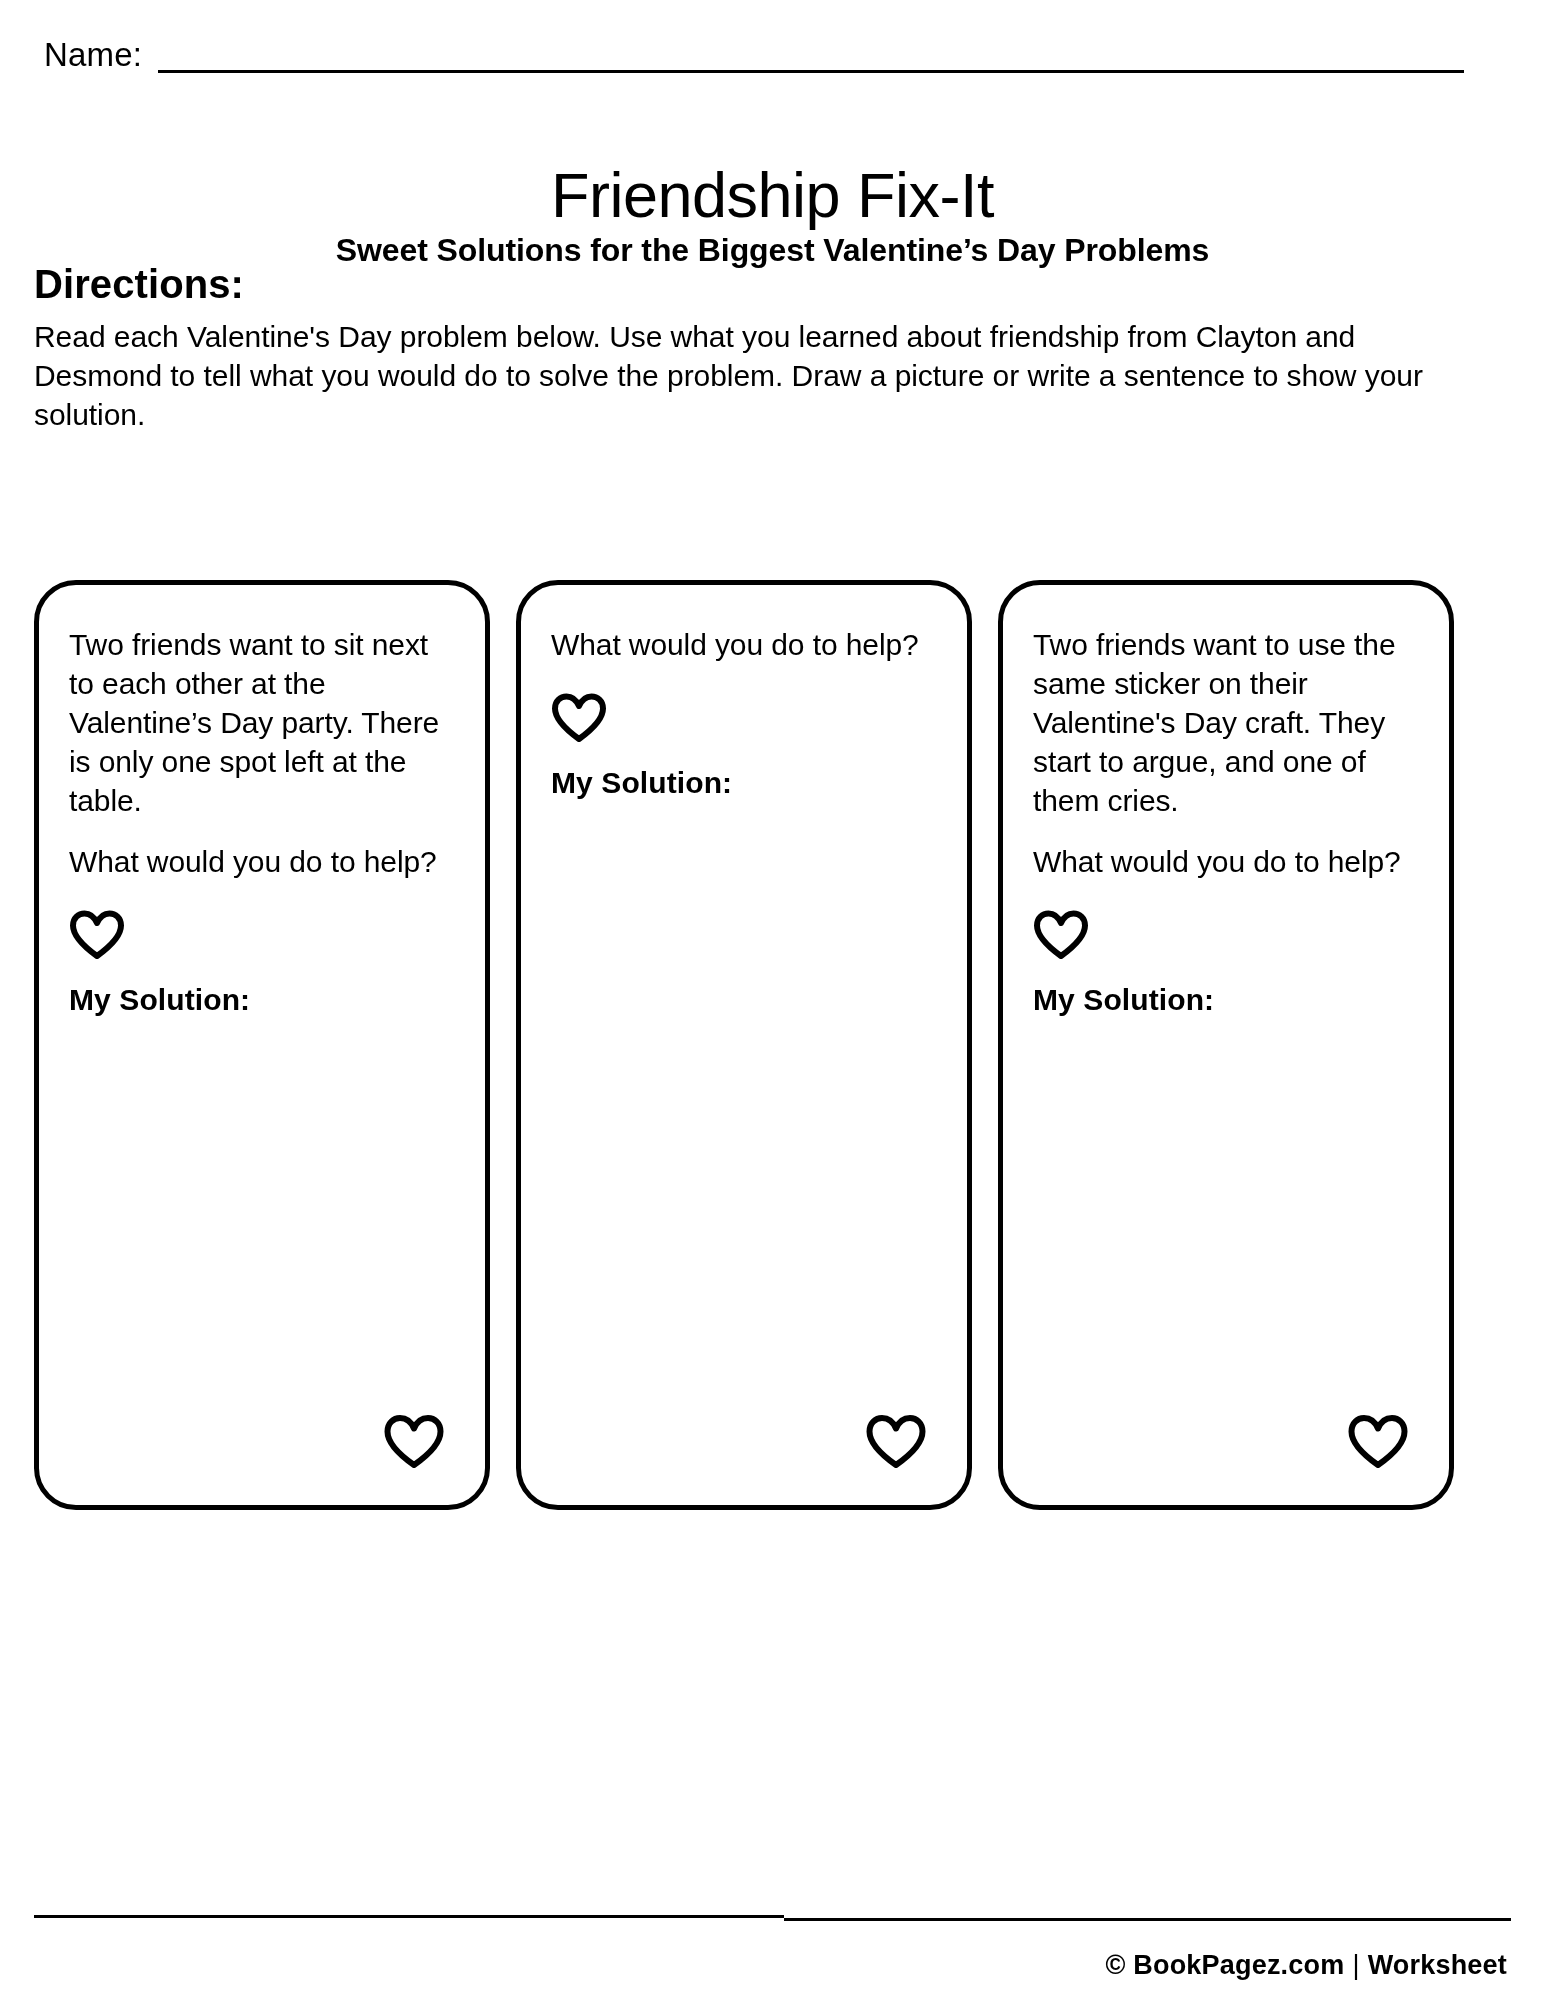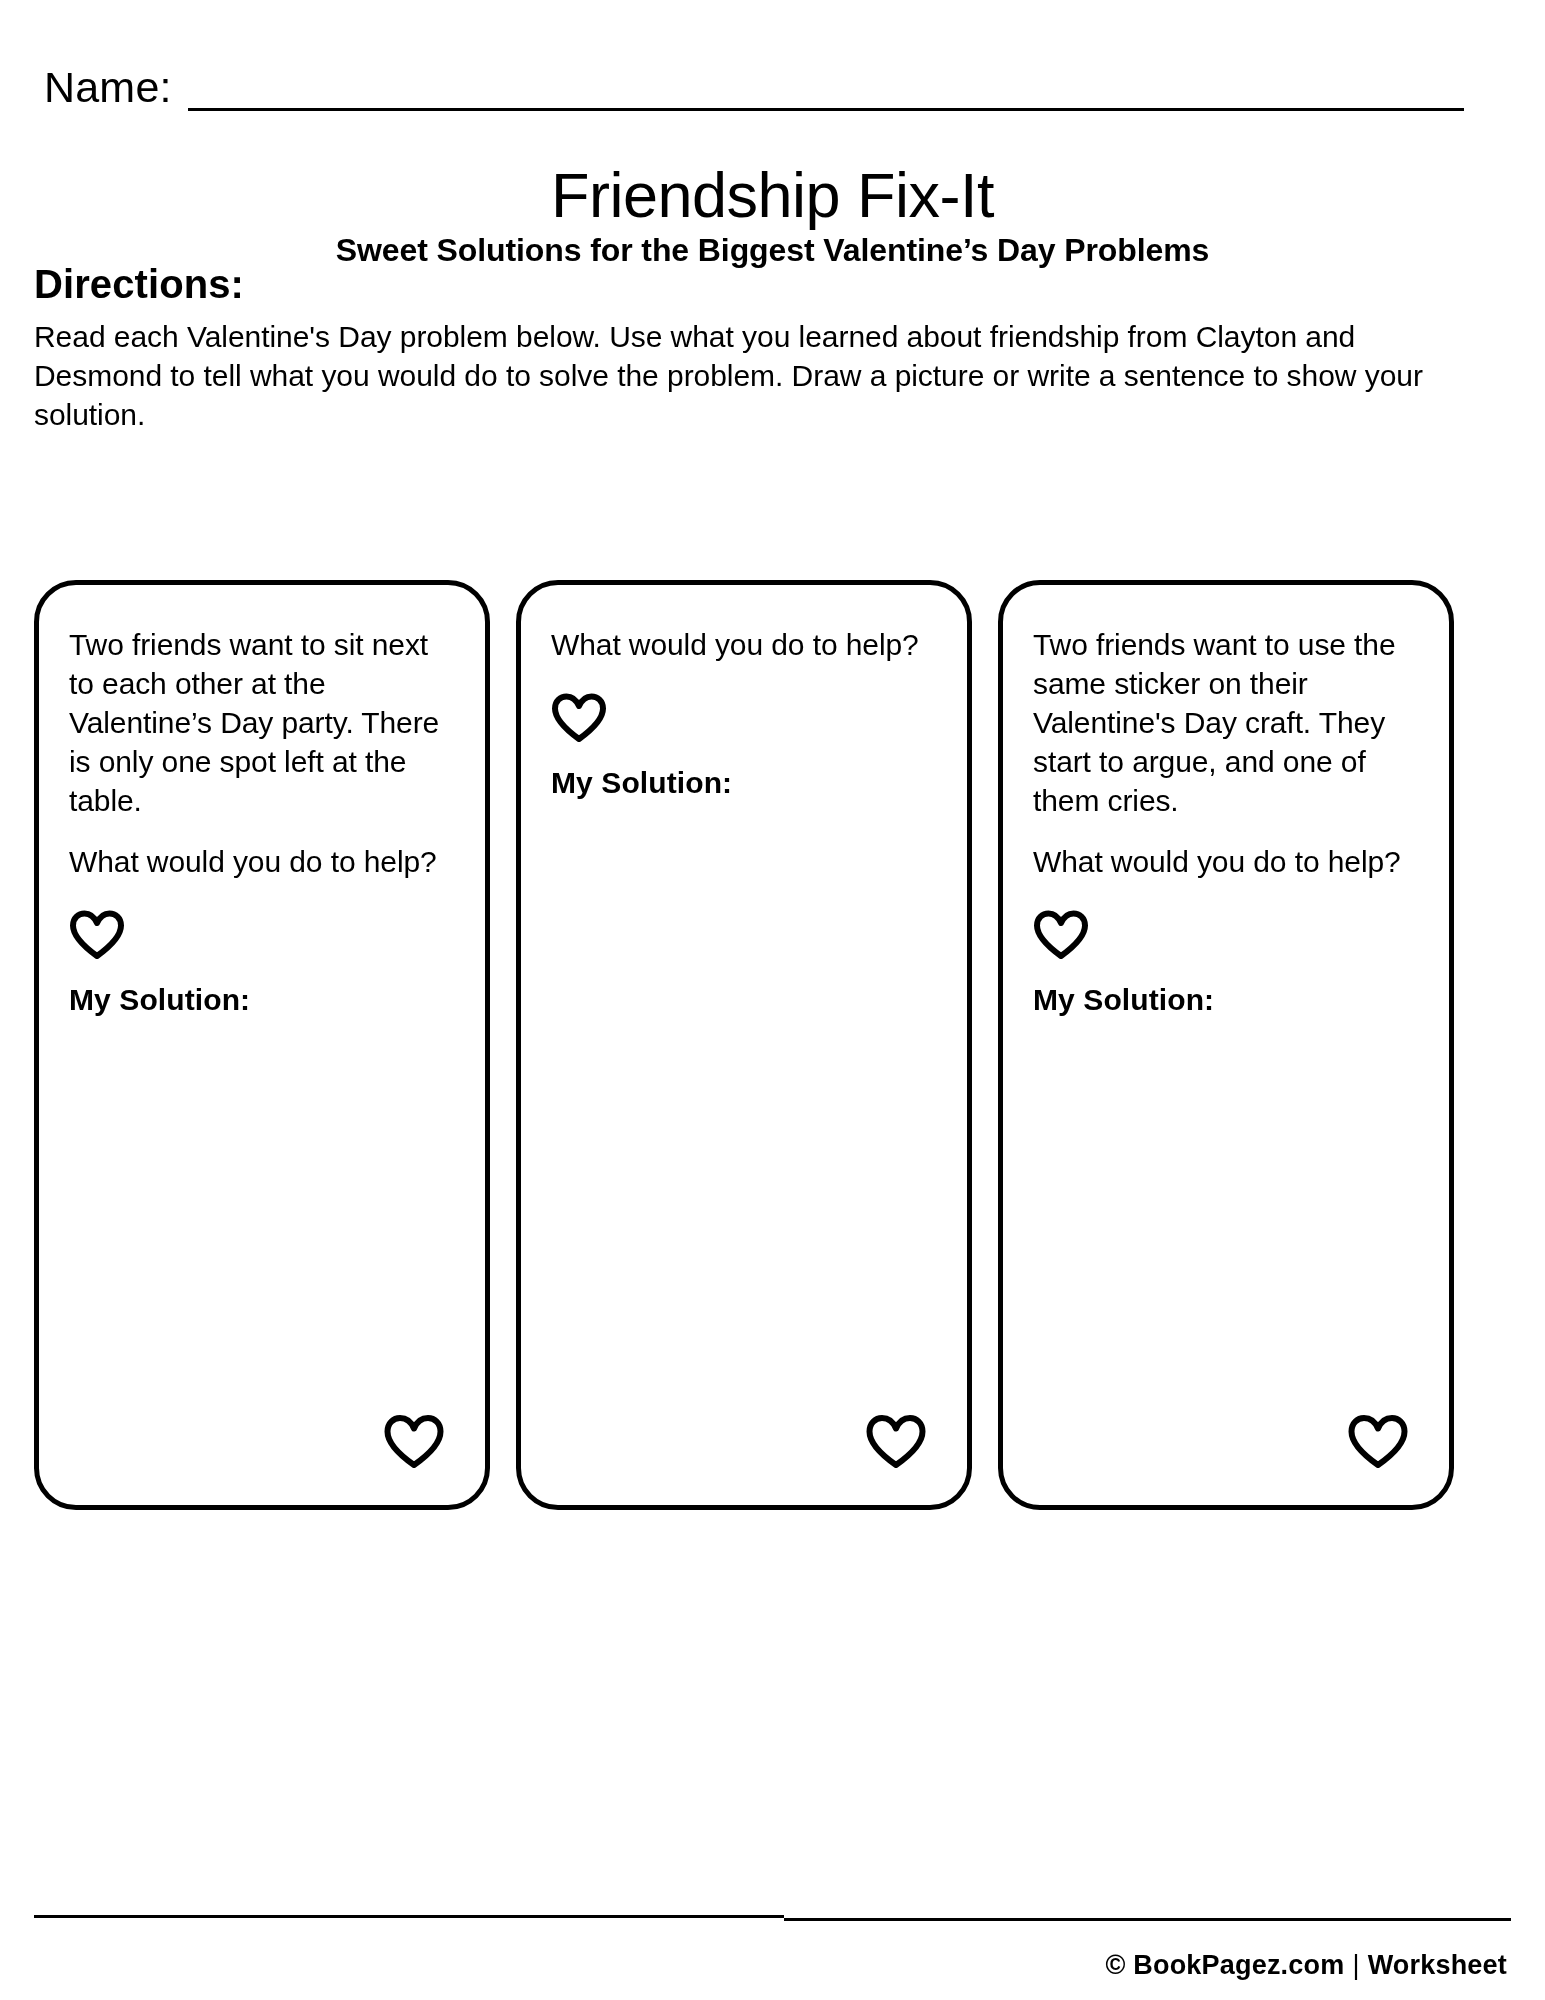--- a/index.html
+++ b/index.html
@@ -21,26 +21,25 @@
   .name-row {
     position: absolute;
     left: 44px;
     top: 38px;
     width: 1420px;
     display: flex;
     align-items: flex-end;
     gap: 16px;
   }
   .name-label {
-    font-size: 43px;
+    font-size: 33px;
     line-height: 1;
     letter-spacing: 0.2px;
     white-space: nowrap;
     padding-bottom: 4px;
-    margin-top: 28px;
   }
   .name-rule {
     flex: 1 1 auto;
     border-bottom: 3px solid #000;
     height: 0;
     margin-bottom: 2px;
   }
 
   
   .title {

